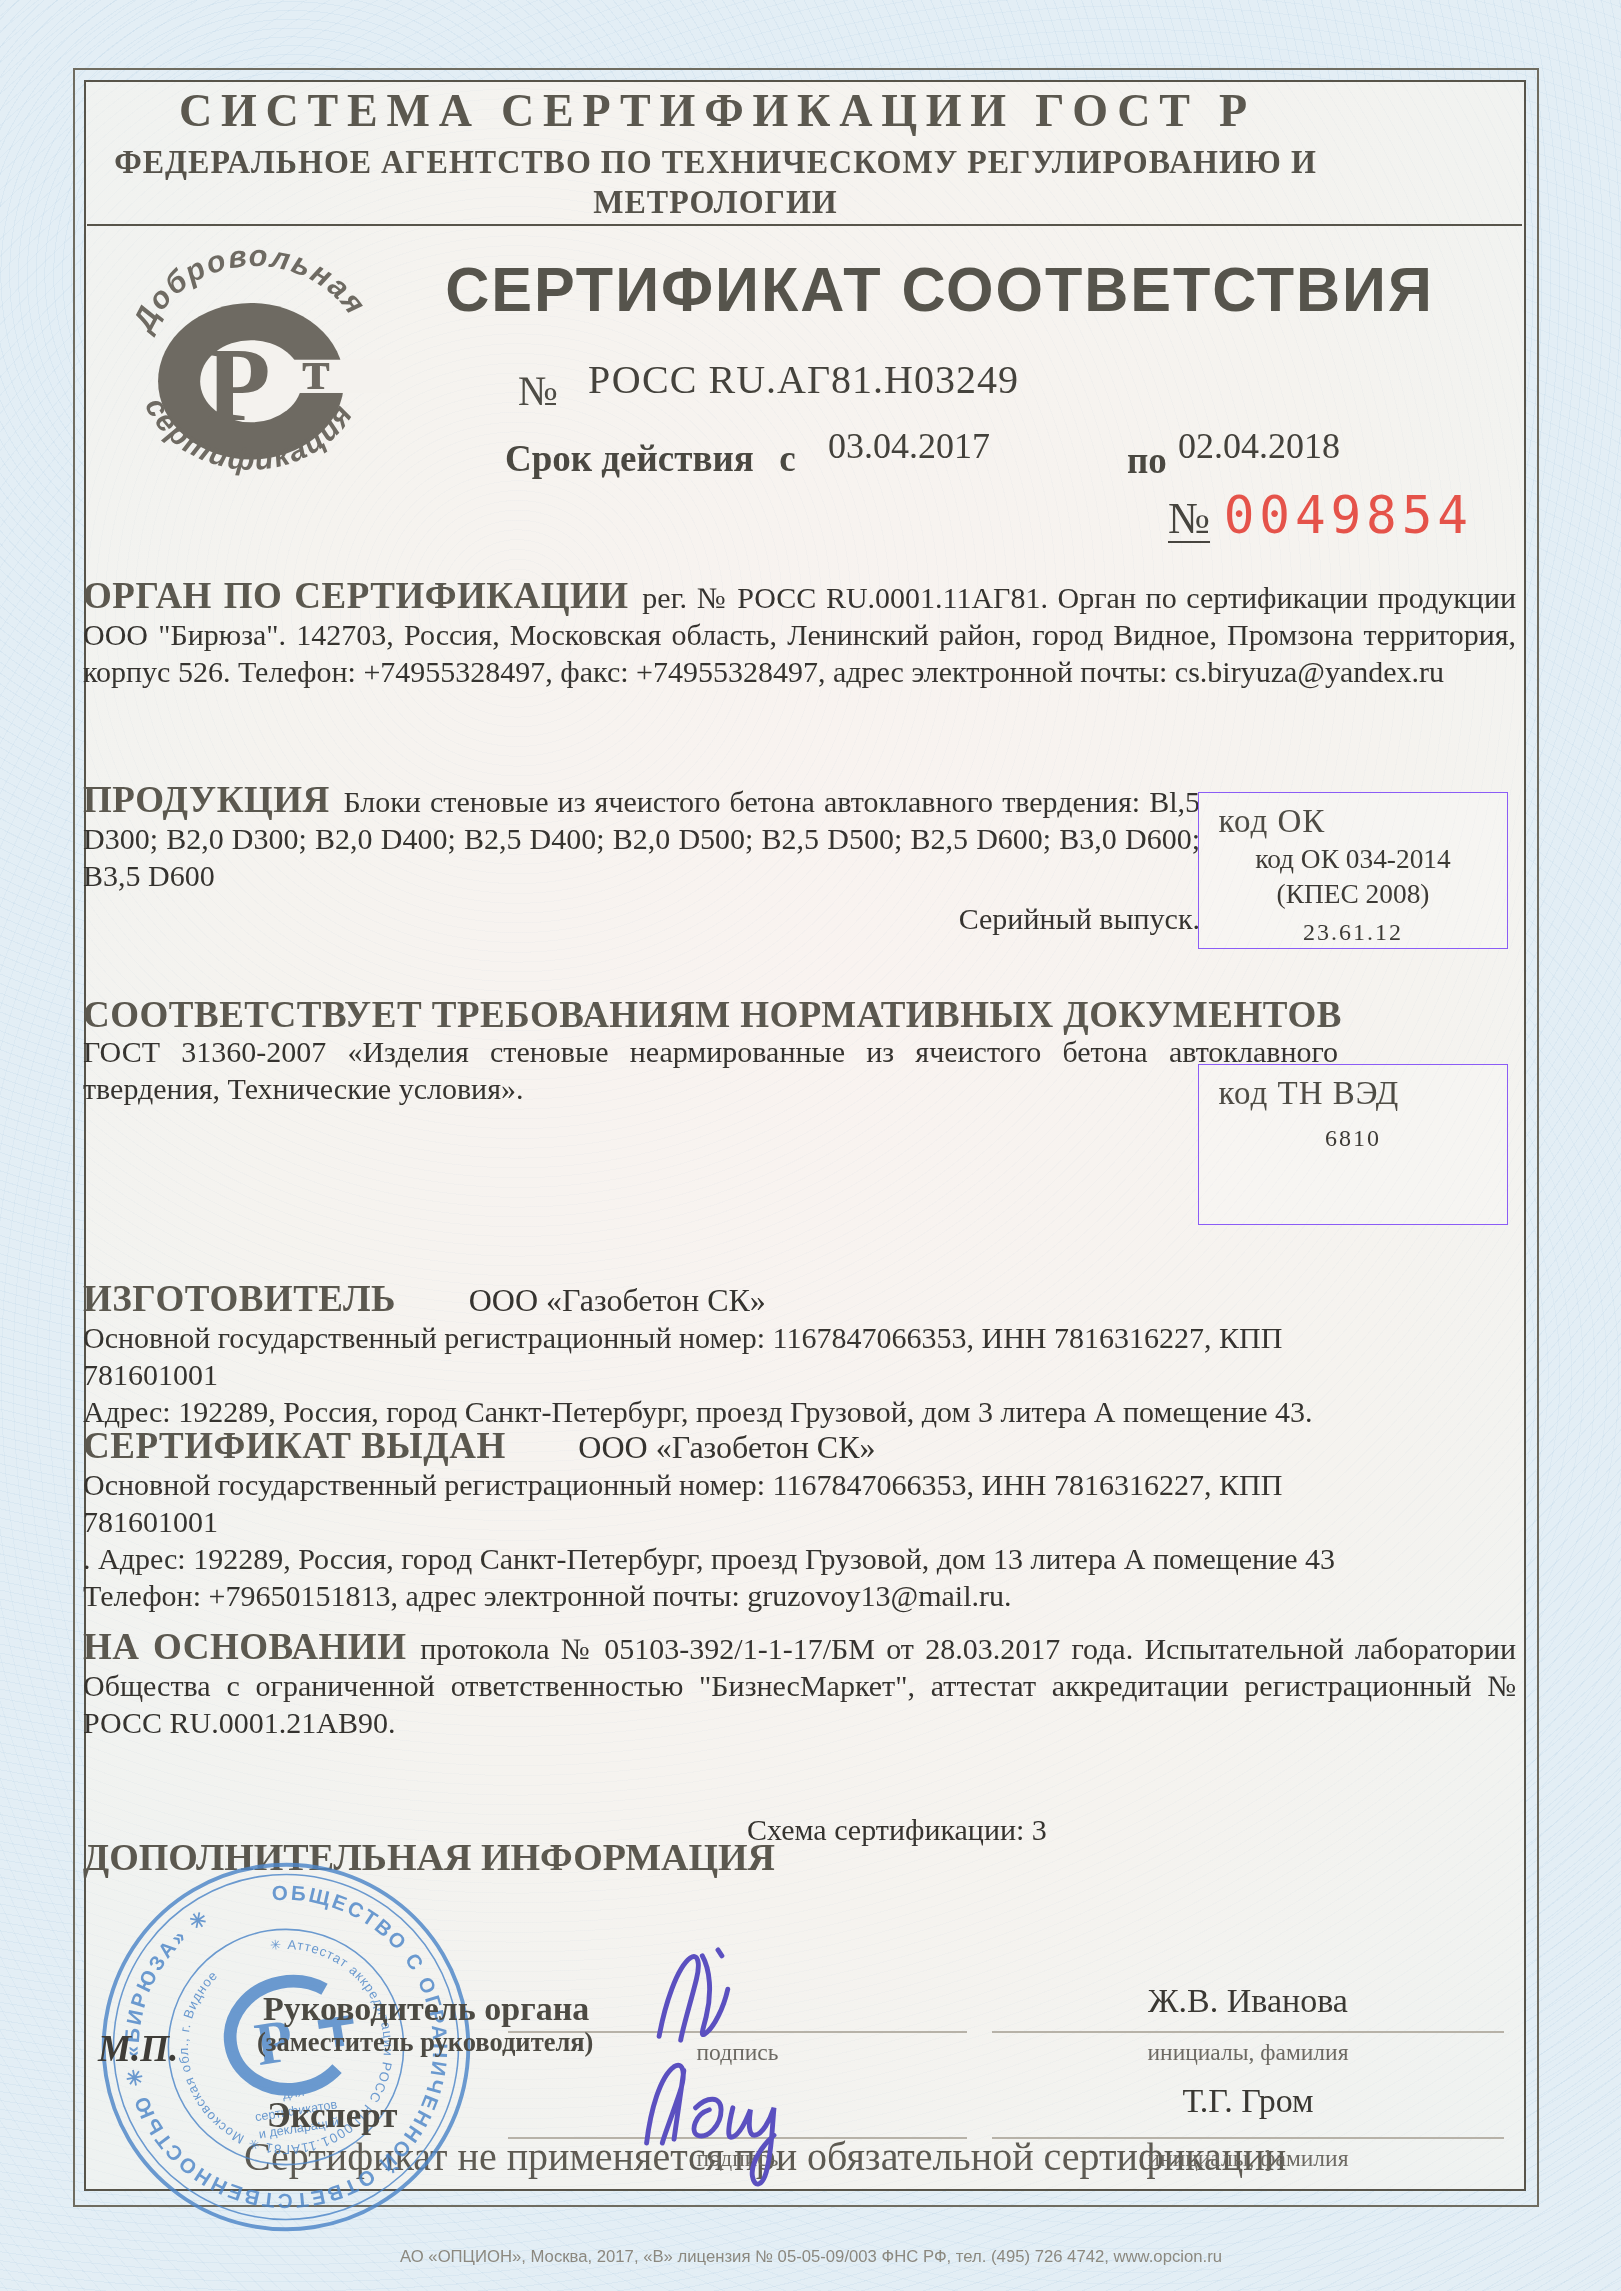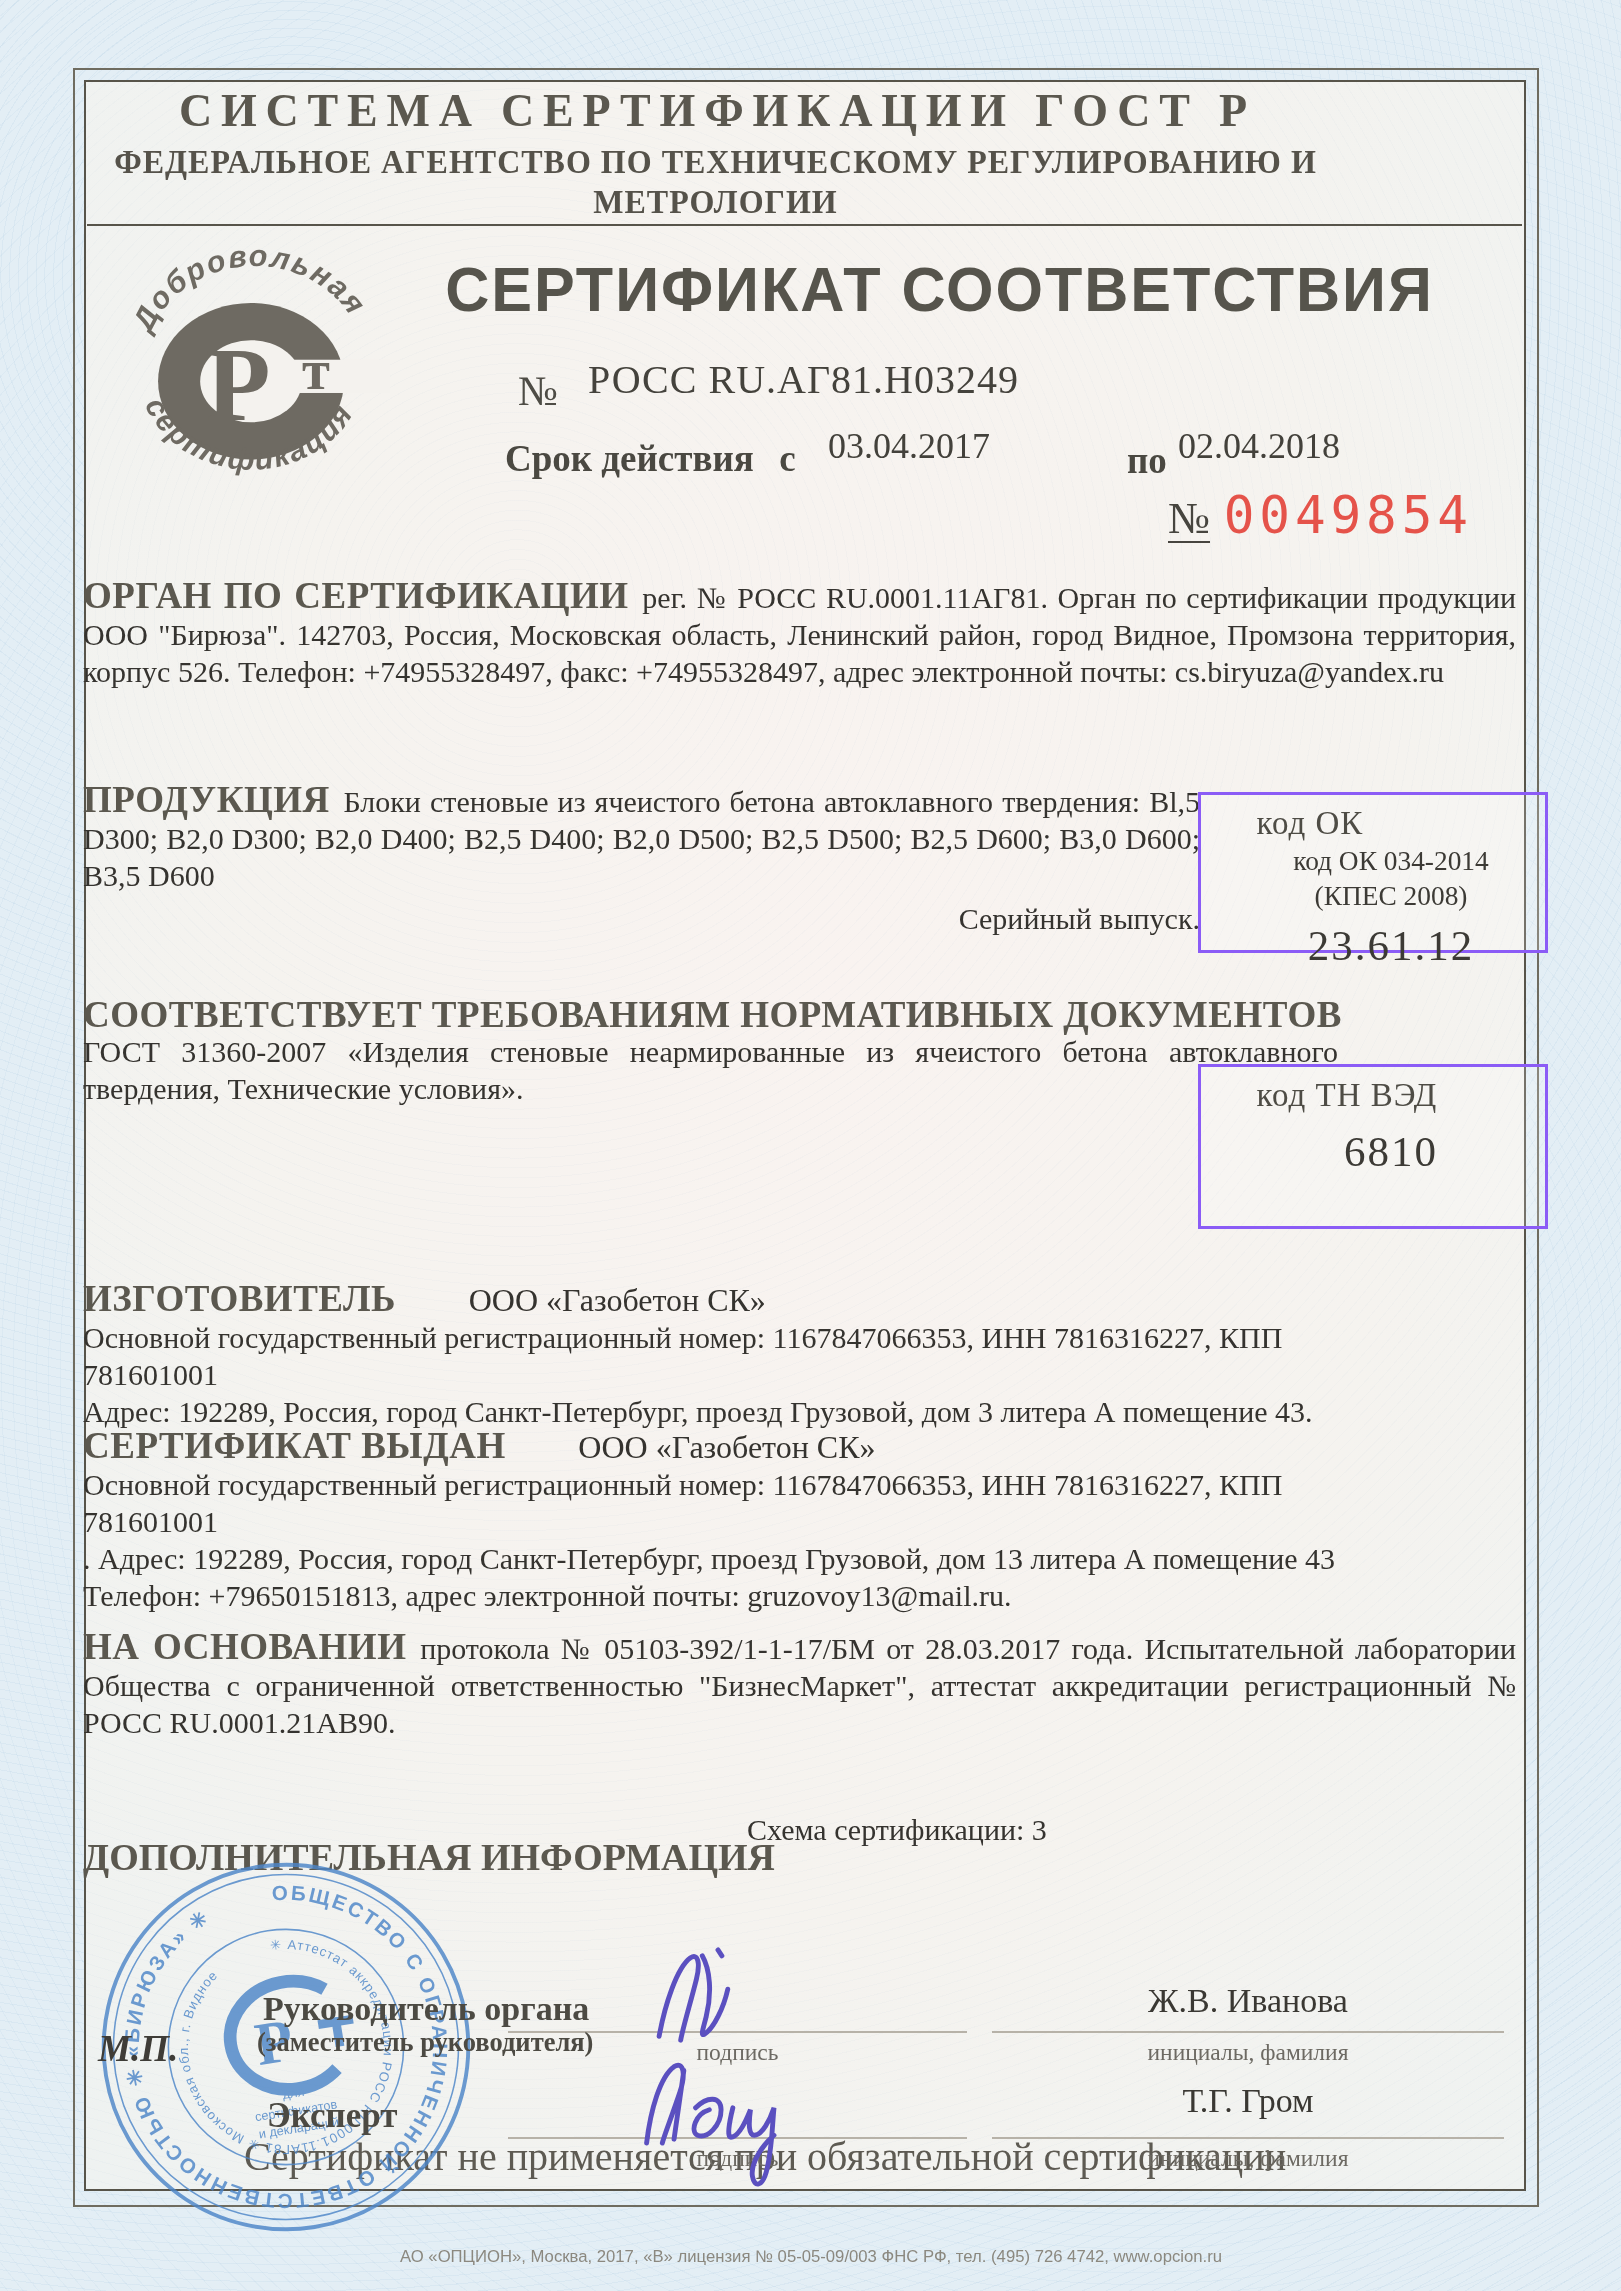--- a/index.html
+++ b/index.html
@@ -53,26 +53,26 @@
   .sec-conform .h{display:block;margin-bottom:2px;}
   .sec-conform .t{display:block;width:1255px;}
   .sec-maker{left:83px;top:1282px;width:1284px;}
   .sec-maker .name,.sec-issued .name{font-size:32px;padding-left:59px;}
   .sec-maker .ln,.sec-issued .ln{display:block;text-align:left;}
   .sec-issued{left:83px;top:1429px;width:1284px;}
   .sec-basis{left:83px;top:1600px;width:1433px;}
   .sec-add-h{left:83px;top:1835px;font-size:38px;font-weight:700;color:#5b584f;}
   .sec-add-t{left:747px;top:1813px;font-size:30px;color:#35332f;}
   
-  .codebox{border:3px solid #8b5cf6;background:rgba(255,255,255,.18);padding-left:36px;}
+  .codebox{border:1px solid #8b5cf6;background:rgba(255,255,255,.18);}
   .box-ok{left:1198px;top:792px;width:308px;height:155px;}
   .box-tn{left:1198px;top:1064px;width:308px;height:159px;}
   .codebox .lbl{font-size:33px;color:#4e4c45;padding:9.8px 0 0 19.6px;letter-spacing:1px;}
   .codebox .c{ text-align:center;font-size:27.4px;color:#3c3a35;margin-top:3.9px;}
-  .codebox .val{text-align:center;font-size:43px;color:#3c3a35;margin-top:9.8px;letter-spacing:2px;}
+  .codebox .val{text-align:center;font-size:24px;color:#3c3a35;margin-top:9.8px;letter-spacing:2px;}
   .box-tn .val{margin-top:13.7px;}
   
   .mp{left:98px;top:2027px;font-size:37px;font-weight:700;color:#3e3c37;z-index:6;font-style:italic;}
   .role-head{left:263px;top:1990px;font-size:34px;font-weight:700;color:#4c4a43;z-index:6;}
   .role-sub{left:257px;top:2027px;font-size:26.5px;font-weight:700;color:#4c4a43;z-index:6;}
   .role-expert{left:267px;top:2096px;font-size:35px;font-weight:700;color:#4c4a43;z-index:6;}
   .sigline{height:0;border-top:2px solid #b7b2a8;z-index:4;}
   .sl1{left:508px;top:2031px;width:459px;}
   .sl2{left:992px;top:2031px;width:512px;}
   .sl3{left:508px;top:2137px;width:459px;}

